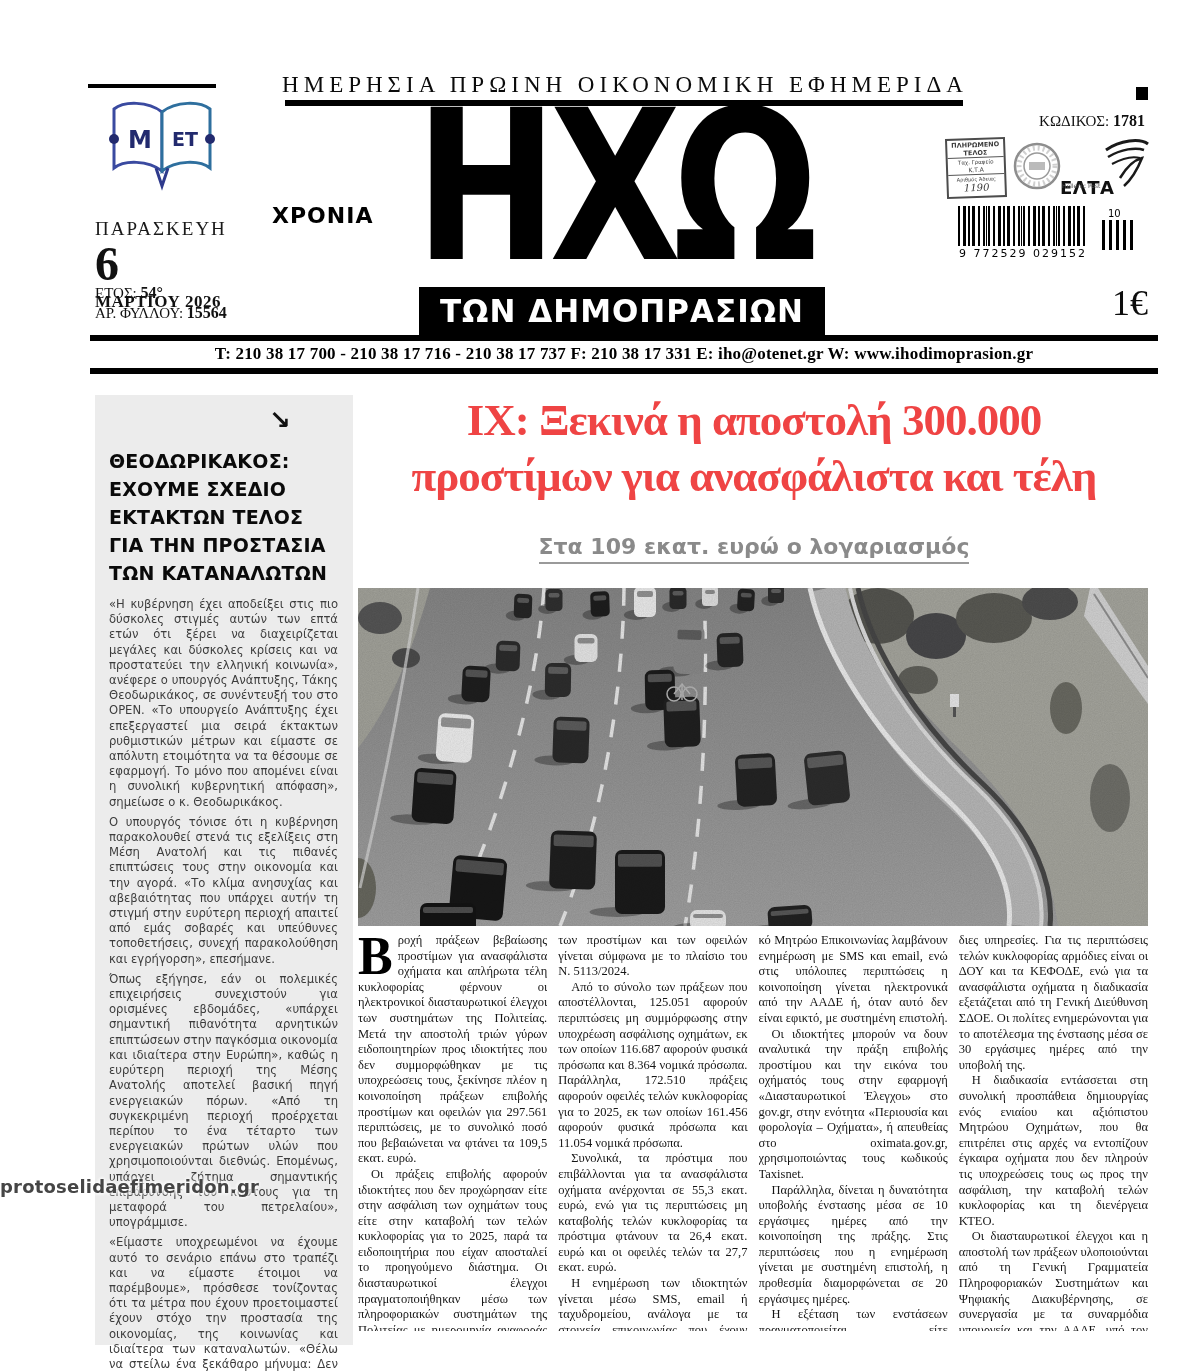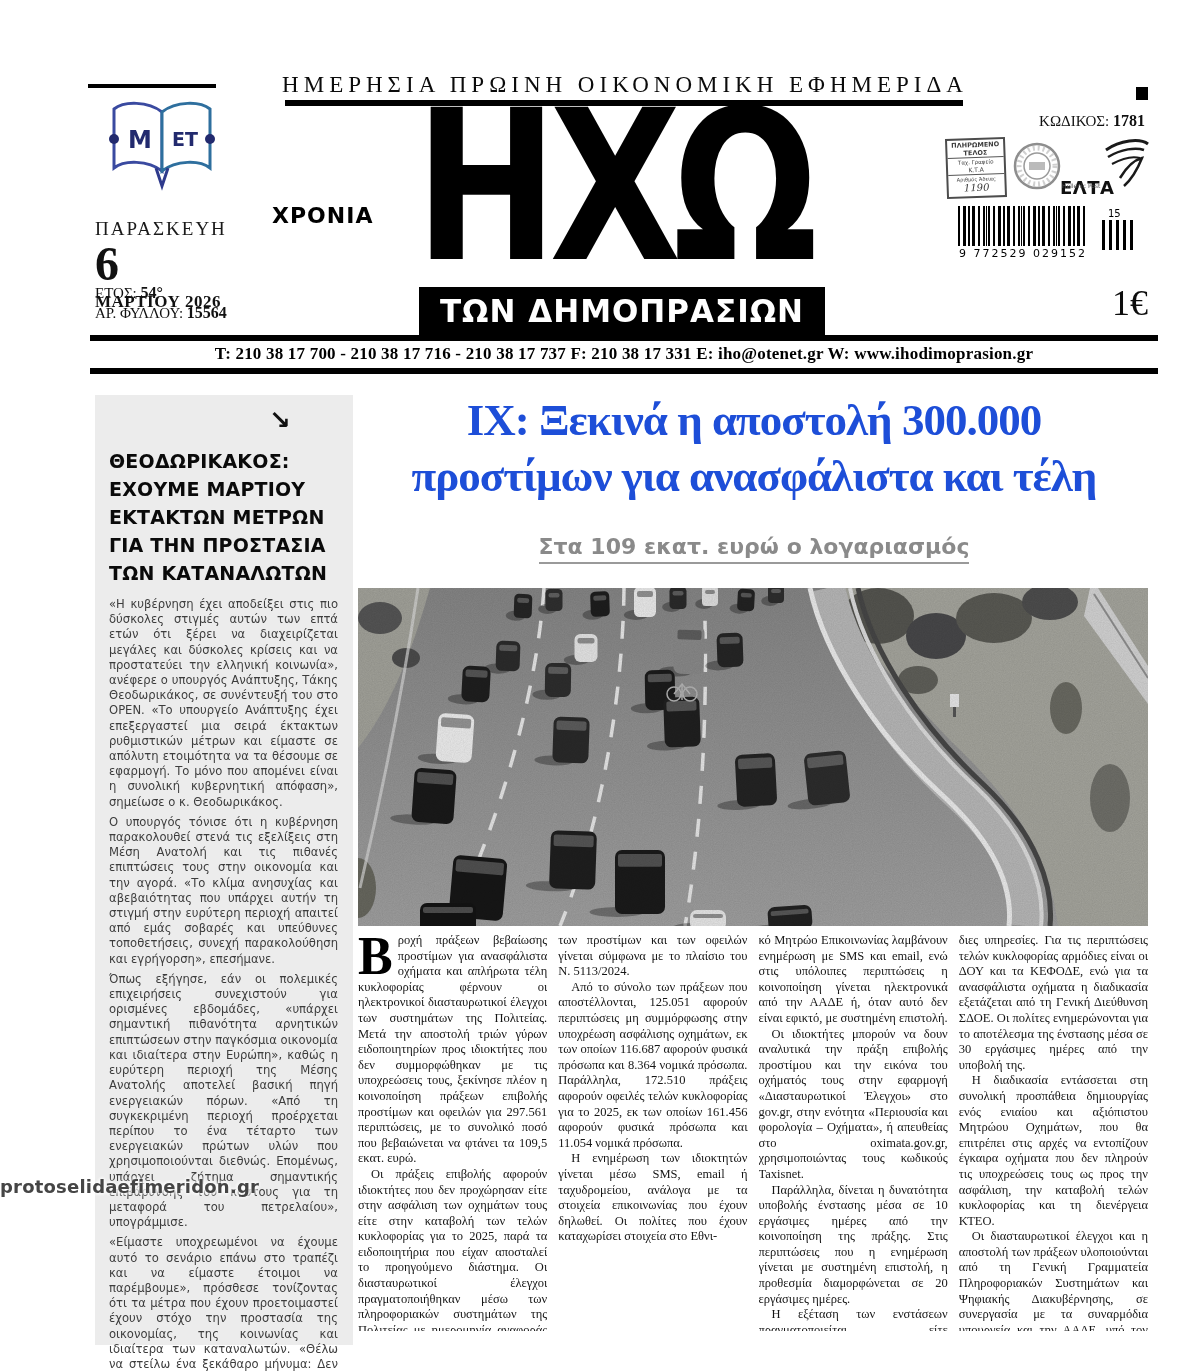--- a/index.html
+++ b/index.html
@@ -70,21 +70,21 @@
   .sb-title{margin:14px 0 10px 0;font-size:19px;line-height:28px;font-weight:bold;color:#0a0a0a;
             letter-spacing:.2px;}
   .sb-body p{margin:0 0 5px 0;font-size:11.6px;line-height:15.2px;color:#3d3d3d;
              text-align:justify;}
   .watermark{left:0px;top:1176px;font-family:"DejaVu Sans",sans-serif;font-weight:bold;
              font-size:18px;color:#454545;letter-spacing:.2px;
              text-shadow:0 0 4px #fff,0 0 4px #fff,0 0 4px #fff;}
 
   
   .headline{left:358px;top:392px;width:792px;text-align:center;font-weight:bold;
-            font-size:45px;line-height:56px;letter-spacing:-1px;color:#1d4ed8;}
+            font-size:45px;line-height:56px;letter-spacing:-1px;color:#ef4444;}
   .subhead{left:358px;top:534px;width:792px;text-align:center;}
   .subhead span{display:inline-block;font-family:"DejaVu Sans",sans-serif;font-weight:bold;
             font-size:22px;color:#8a8a8a;border-bottom:2px solid #9a9a9a;padding-bottom:3px;}
   .photo{left:358px;top:588px;width:790px;height:338px;}
   .cols{left:358px;top:933px;width:790px;height:398px;display:flex;gap:11px;}
   .col{flex:1;overflow:hidden;text-align:justify;font-size:12.5px;line-height:15.6px;color:#151515;}
   .col p{margin:0;}
   .col p.ind{text-indent:13px;}
   .dropcap{float:left;font-size:52px;line-height:42px;font-weight:bold;padding:2px 5px 0 0;color:#000;}
 </style>
@@ -154,32 +154,32 @@
       <path d="M54,26 C65,20 75,18 82,20" fill="none" stroke="#1a1a1a" stroke-width="2"></path>
     </svg>
     <div class="txt">ΕΛΤΑ</div>
     <div class="sub">Hellenic Post</div>
   </div>
 
   <div class="abs barcode-wrap">
     <div class="barcode"></div>
     <div class="barcode-num">9 772529 029152</div>
   </div>
-  <div class="abs addon-num">15</div>
+  <div class="abs addon-num">10</div>
   <div class="abs addon-bars"></div>
 
   <div class="abs price">1€</div>
 
   <div class="abs rule-a"></div>
   <div class="abs contact">T: 210 38 17 700 - 210 38 17 716 - 210 38 17 737 F: 210 38 17 331 E: iho@otenet.gr W: www.ihodimoprasion.gr</div>
   <div class="abs rule-b"></div>
 
   <div class="abs sidebar">
     <div class="sb-arrow">↘</div>
-    <div class="sb-title">ΘΕΟΔΩΡΙΚΑΚΟΣ: ΕΧΟΥΜΕ ΜΑΡΤΙΟΥ ΕΚΤΑΚΤΩΝ ΜΕΤΡΩΝ ΓΙΑ ΤΗΝ ΠΡΟΣΤΑΣΙΑ ΤΩΝ ΚΑΤΑΝΑΛΩΤΩΝ</div>
+    <div class="sb-title">ΘΕΟΔΩΡΙΚΑΚΟΣ: ΕΧΟΥΜΕ ΣΧΕΔΙΟ ΕΚΤΑΚΤΩΝ ΤΕΛΟΣ ΓΙΑ ΤΗΝ ΠΡΟΣΤΑΣΙΑ ΤΩΝ ΚΑΤΑΝΑΛΩΤΩΝ</div>
     <div class="sb-body">
       <p>«Η κυβέρνηση έχει αποδείξει στις πιο δύσκολες στιγμές αυτών των επτά ετών ότι ξέρει να διαχειρίζεται μεγάλες και δύσκολες κρίσεις και να προστατεύει την ελληνική κοινωνία», ανέφερε ο υπουργός Ανάπτυξης, Τάκης Θεοδωρικάκος, σε συνέντευξή του στο OPEN. «Το υπουργείο Ανάπτυξης έχει επεξεργαστεί μια σειρά έκτακτων ρυθμιστικών μέτρων και είμαστε σε απόλυτη ετοιμότητα να τα θέσουμε σε εφαρμογή. Το μόνο που απομένει είναι η συνολική κυβερνητική απόφαση», σημείωσε ο κ. Θεοδωρικάκος.</p>
       <p>Ο υπουργός τόνισε ότι η κυβέρνηση παρακολουθεί στενά τις εξελίξεις στη Μέση Ανατολή και τις πιθανές επιπτώσεις τους στην οικονομία και την αγορά. «Το κλίμα ανησυχίας και αβεβαιότητας που υπάρχει αυτήν τη στιγμή στην ευρύτερη περιοχή απαιτεί από εμάς σοβαρές και υπεύθυνες τοποθετήσεις, συνεχή παρακολούθηση και εγρήγορση», επεσήμανε.</p>
       <p>Όπως εξήγησε, εάν οι πολεμικές επιχειρήσεις συνεχιστούν για ορισμένες εβδομάδες, «υπάρχει σημαντική πιθανότητα αρνητικών επιπτώσεων στην παγκόσμια οικονομία και ιδιαίτερα στην Ευρώπη», καθώς η ευρύτερη περιοχή της Μέσης Ανατολής αποτελεί βασική πηγή ενεργειακών πόρων. «Από τη συγκεκριμένη περιοχή προέρχεται περίπου το ένα τέταρτο των ενεργειακών πρώτων υλών που χρησιμοποιούνται διεθνώς. Επομένως, υπάρχει ζήτημα σημαντικής επιβάρυνσης του κόστους για τη μεταφορά του πετρελαίου», υπογράμμισε.</p>
       <p>«Είμαστε υποχρεωμένοι να έχουμε αυτό το σενάριο επάνω στο τραπέζι και να είμαστε έτοιμοι να παρέμβουμε», πρόσθεσε τονίζοντας ότι τα μέτρα που έχουν προετοιμαστεί έχουν στόχο την προστασία της οικονομίας, της κοινωνίας και ιδιαίτερα των καταναλωτών. «Θέλω να στείλω ένα ξεκάθαρο μήνυμα: Δεν υπάρχει περίπτωση να γίνει αποδεκτή καμιάς μορφής ασυδοσία στην αγορά. Η αισχροκέρδεια δεν γίνεται αποδεκτή, δεν θα επιτρέψουμε σε κανέναν να κάνει κερδοσκοπικά παιχνίδια», ανέφερε.</p>
 
     </div>
   </div>
 
   <div class="abs watermark">protoselidaefimeridon.gr</div>
@@ -383,20 +383,21 @@
   </svg>
 
   <div class="abs cols">
     <div class="col">
       <p><span class="dropcap">Β</span><span>ροχή πράξεων βεβαίωσης προστίμων για ανασφάλιστα οχήματα και απλήρωτα τέλη κυκλοφορίας φέρνουν οι ηλεκτρονικοί διασταυρωτικοί έλεγχοι των συστημάτων της Πολιτείας. Μετά την αποστολή τριών γύρων ειδοποιητηρίων προς ιδιοκτήτες που δεν συμμορφώθηκαν με τις υποχρεώσεις τους, ξεκίνησε πλέον η κοινοποίηση πράξεων επιβολής προστίμων και οφειλών για 297.561 περιπτώσεις, με το συνολικό ποσό που βεβαιώνεται να φτάνει τα 109,5 εκατ. ευρώ.</span></p>
       <p class="ind">Οι πράξεις επιβολής αφορούν ιδιοκτήτες που δεν προχώρησαν είτε στην ασφάλιση των οχημάτων τους είτε στην καταβολή των τελών κυκλοφορίας για το 2025, παρά τα ειδοποιητήρια που είχαν αποσταλεί το προηγούμενο διάστημα. Οι διασταυρωτικοί έλεγχοι πραγματοποιήθηκαν μέσω των πληροφοριακών συστημάτων της Πολιτείας με ημερομηνία αναφοράς την 15η Δεκεμβρίου 2025, ενώ η διαδικασία βεβαίωσης</p>
     </div>
     <div class="col">
       <p>των προστίμων και των οφειλών γίνεται σύμφωνα με το πλαίσιο του Ν. 5113/2024.</p>
       <p class="ind">Από το σύνολο των πράξεων που αποστέλλονται, 125.051 αφορούν περιπτώσεις μη συμμόρφωσης στην υποχρέωση ασφάλισης οχημάτων, εκ των οποίων 116.687 αφορούν φυσικά πρόσωπα και 8.364 νομικά πρόσωπα. Παράλληλα, 172.510 πράξεις αφορούν οφειλές τελών κυκλοφορίας για το 2025, εκ των οποίων 161.456 αφορούν φυσικά πρόσωπα και 11.054 νομικά πρόσωπα.</p>
+      <p class="ind">Συνολικά, τα πρόστιμα που επιβάλλονται για τα ανασφάλιστα οχήματα ανέρχονται σε 55,3 εκατ. ευρώ, ενώ για τις περιπτώσεις μη καταβολής τελών κυκλοφορίας τα πρόστιμα φτάνουν τα 26,4 εκατ. ευρώ και οι οφειλές τελών τα 27,7 εκατ. ευρώ.</p>
       <p class="ind">Η ενημέρωση των ιδιοκτητών γίνεται μέσω SMS, email ή ταχυδρομείου, ανάλογα με τα στοιχεία επικοινωνίας που έχουν δηλωθεί. Οι πολίτες που έχουν καταχωρίσει στοιχεία στο Εθνι-</p>
     </div>
     <div class="col">
       <p>κό Μητρώο Επικοινωνίας λαμβάνουν ενημέρωση με SMS και email, ενώ στις υπόλοιπες περιπτώσεις η κοινοποίηση γίνεται ηλεκτρονικά από την ΑΑΔΕ ή, όταν αυτό δεν είναι εφικτό, με συστημένη επιστολή.</p>
       <p class="ind">Οι ιδιοκτήτες μπορούν να δουν αναλυτικά την πράξη επιβολής προστίμου και την εικόνα του οχήματός τους στην εφαρμογή «Διασταυρωτικοί Έλεγχοι» στο gov.gr, στην ενότητα «Περιουσία και φορολογία – Οχήματα», ή απευθείας στο oximata.gov.gr, χρησιμοποιώντας τους κωδικούς Taxisnet.</p>
       <p class="ind">Παράλληλα, δίνεται η δυνατότητα υποβολής ένστασης μέσα σε 10 εργάσιμες ημέρες από την κοινοποίηση της πράξης. Στις περιπτώσεις που η ενημέρωση γίνεται με συστημένη επιστολή, η προθεσμία διαμορφώνεται σε 20 εργάσιμες ημέρες.</p>
       <p class="ind">Η εξέταση των ενστάσεων πραγματοποιείται είτε αυτοματοποιημένα μέσω διαλειτουργικότητας των πληροφοριακών συστημάτων είτε από τις αρμό-</p>
     </div>
     <div class="col">
       <p>διες υπηρεσίες. Για τις περιπτώσεις τελών κυκλοφορίας αρμόδιες είναι οι ΔΟΥ και τα ΚΕΦΟΔΕ, ενώ για τα ανασφάλιστα οχήματα η διαδικασία εξετάζεται από τη Γενική Διεύθυνση ΣΔΟΕ. Οι πολίτες ενημερώνονται για το αποτέλεσμα της ένστασης μέσα σε 30 εργάσιμες ημέρες από την υποβολή της.</p>

